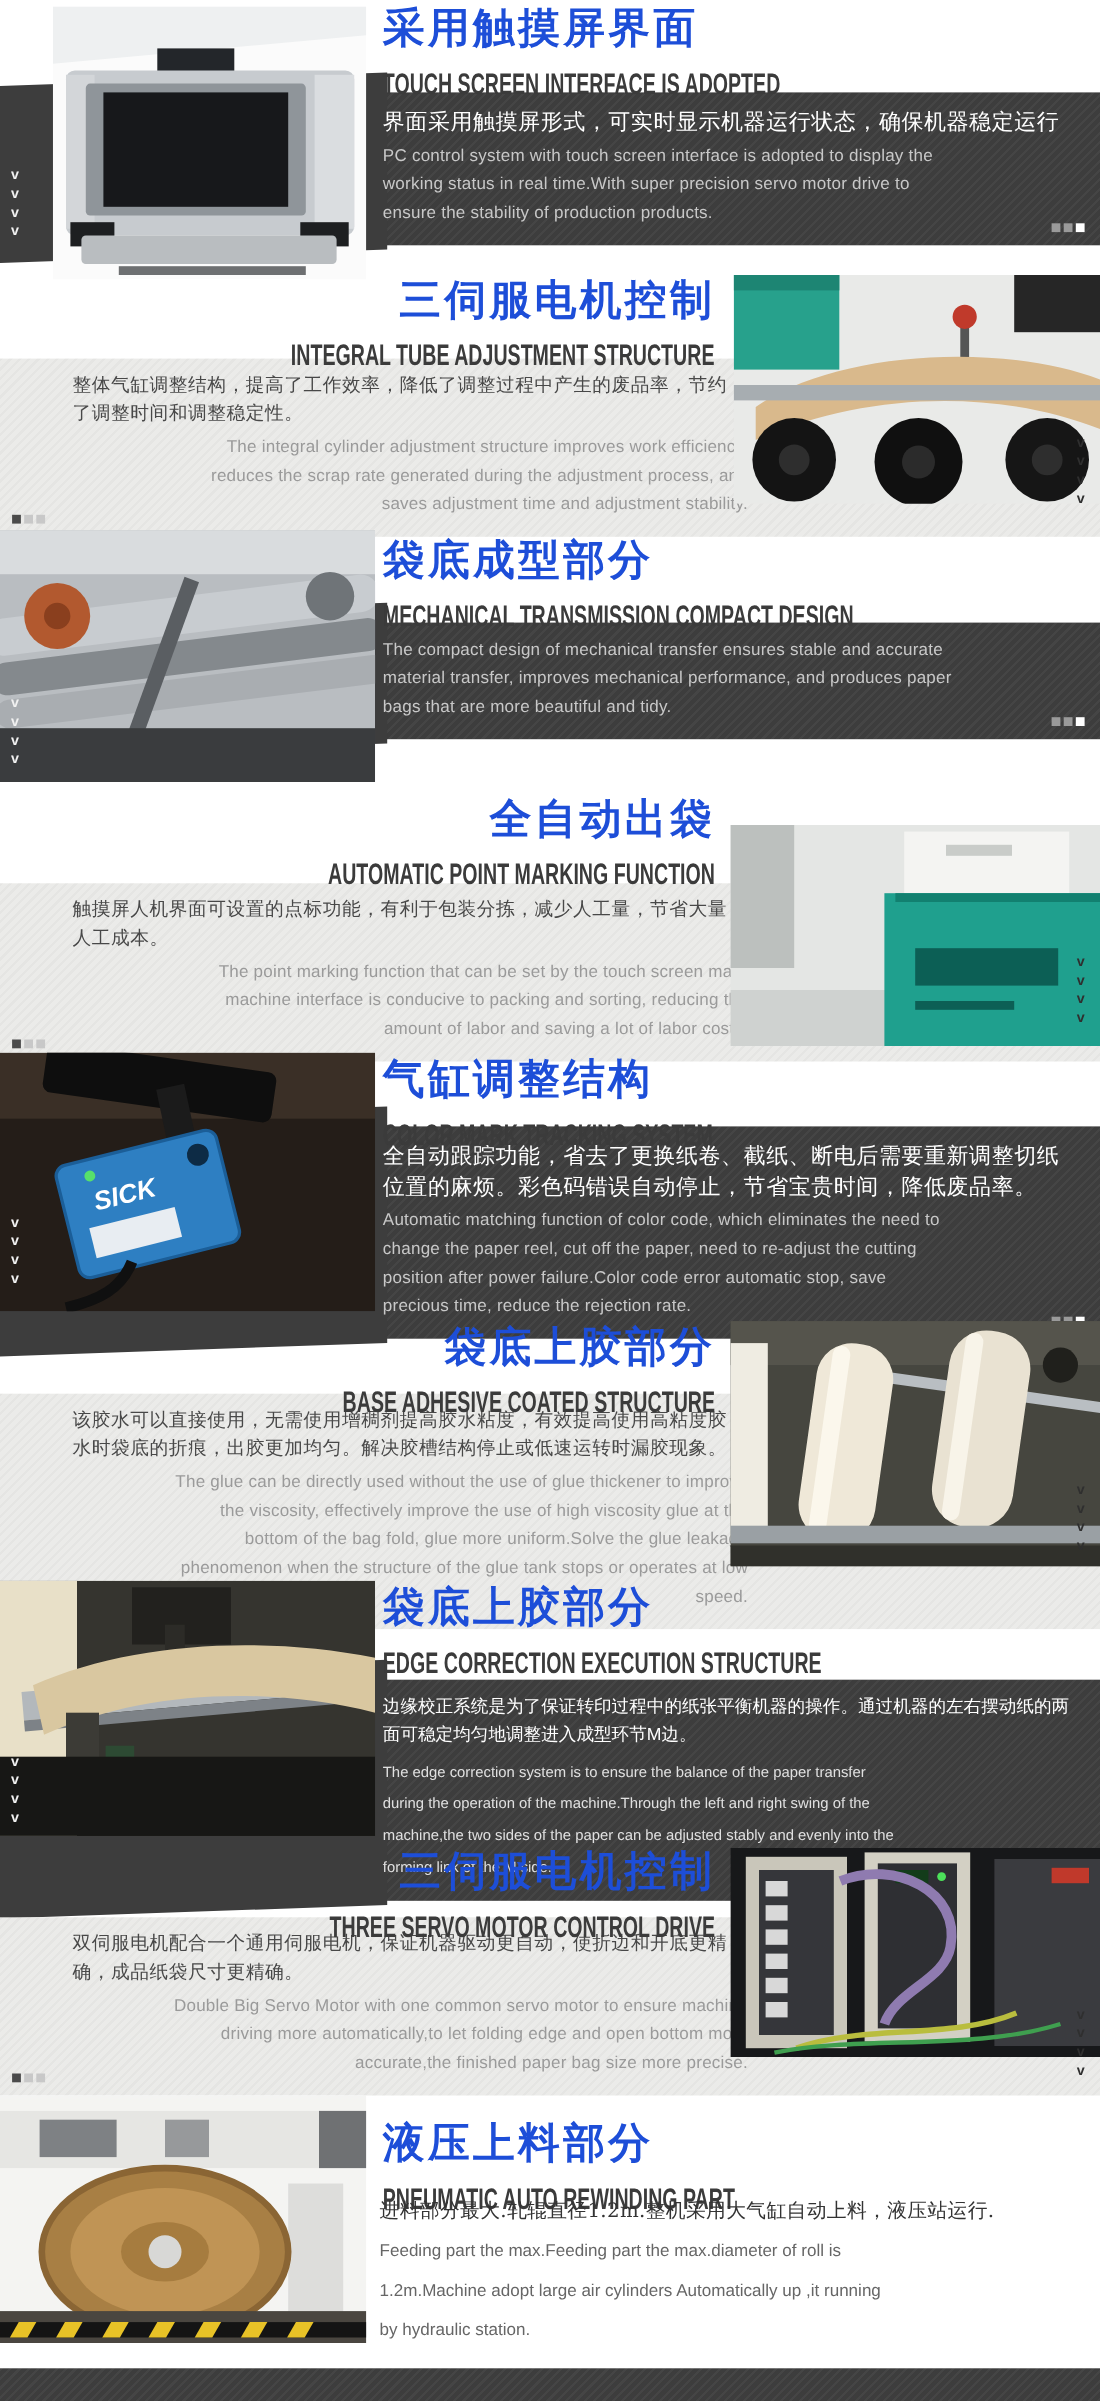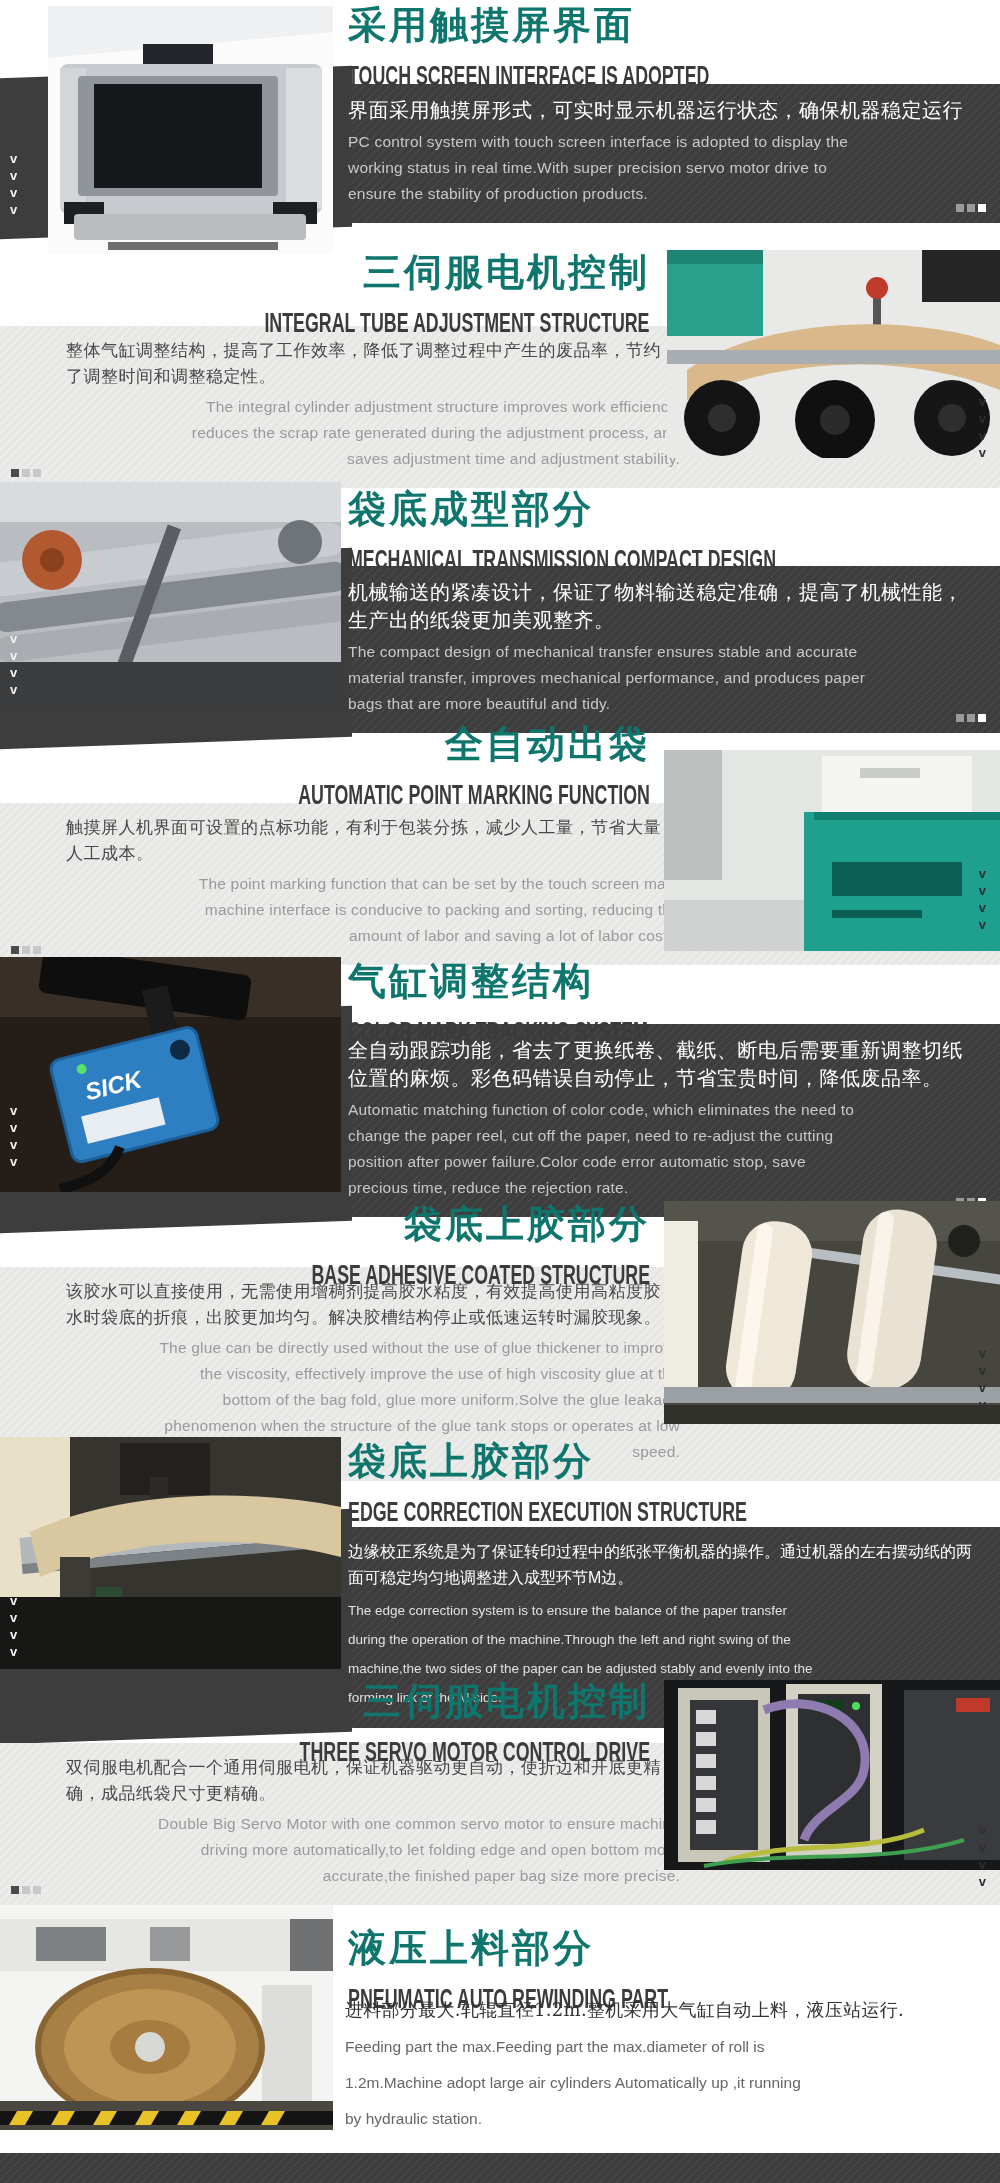--- a/index.html
+++ b/index.html
@@ -11,21 +11,21 @@
   .s1{height:243px}.s2{height:237px}.s3{height:235px}.s4{height:237px}
   .s5{height:243px}.s6{height:237px}.s7{height:240px}.s8{height:233px}.s9{height:278px}
 
   
   .titles{position:relative;z-index:2;padding-top:10px;line-height:1;}
   .odd .titles{text-align:left;padding-left:348px;}
   .even .titles{text-align:right;padding-right:350px;}
   .s1 .titles{padding-top:6px;}
   .tcn{
     margin:0;font-family:"DejaVu Serif", serif;font-weight:bold;
-    font-size:38px;letter-spacing:3px;color:#0f766e;
+    font-size:38px;letter-spacing:3px;color:#1d4ed8;
   }
   .ten{
     margin:3px 0 0;display:inline-block;white-space:nowrap;
     font-family:"Liberation Sans", sans-serif;font-weight:bold;
     font-size:27px;color:#3b3b3b;letter-spacing:0;
     transform:scaleX(0.66);
   }
   .odd .ten{transform-origin:left center;}
   .even .ten{transform-origin:right center;}
 
@@ -177,21 +177,20 @@
     </div>
 </section>
 
 <section class="sec s3 odd">
   <div class="titles">
     <h2 class="tcn">袋底成型部分</h2><br>
     <h3 class="ten">MECHANICAL TRANSMISSION COMPACT DESIGN</h3>
   </div>
   <div class="band">
     <div class="desc">
-      <p class="cn">机械输送的紧凑设计，保证了物料输送稳定准确，提高了机械性能，生产出的纸袋更加美观整齐。</p>
       <p class="en">The compact design of mechanical transfer ensures stable and accurate material transfer, improves mechanical performance, and produces paper bags that are more beautiful and tidy.</p>
     </div>
     <div class="squares"><span style="background: rgb(154, 154, 154);"></span><span style="background: rgb(154, 154, 154);"></span><span style="background: rgb(255, 255, 255);"></span></div>
   </div>
   <div class="photo">
     <svg viewBox="0 0 341 229" preserveAspectRatio="none">
       <rect width="341" height="229" fill="#b9bdc1"></rect>
       <rect width="341" height="40" fill="#d9dcde"></rect>
       <g transform="rotate(-7 170 110)">
         <rect x="-10" y="60" width="360" height="34" rx="17" fill="#c8ccd0"></rect>

